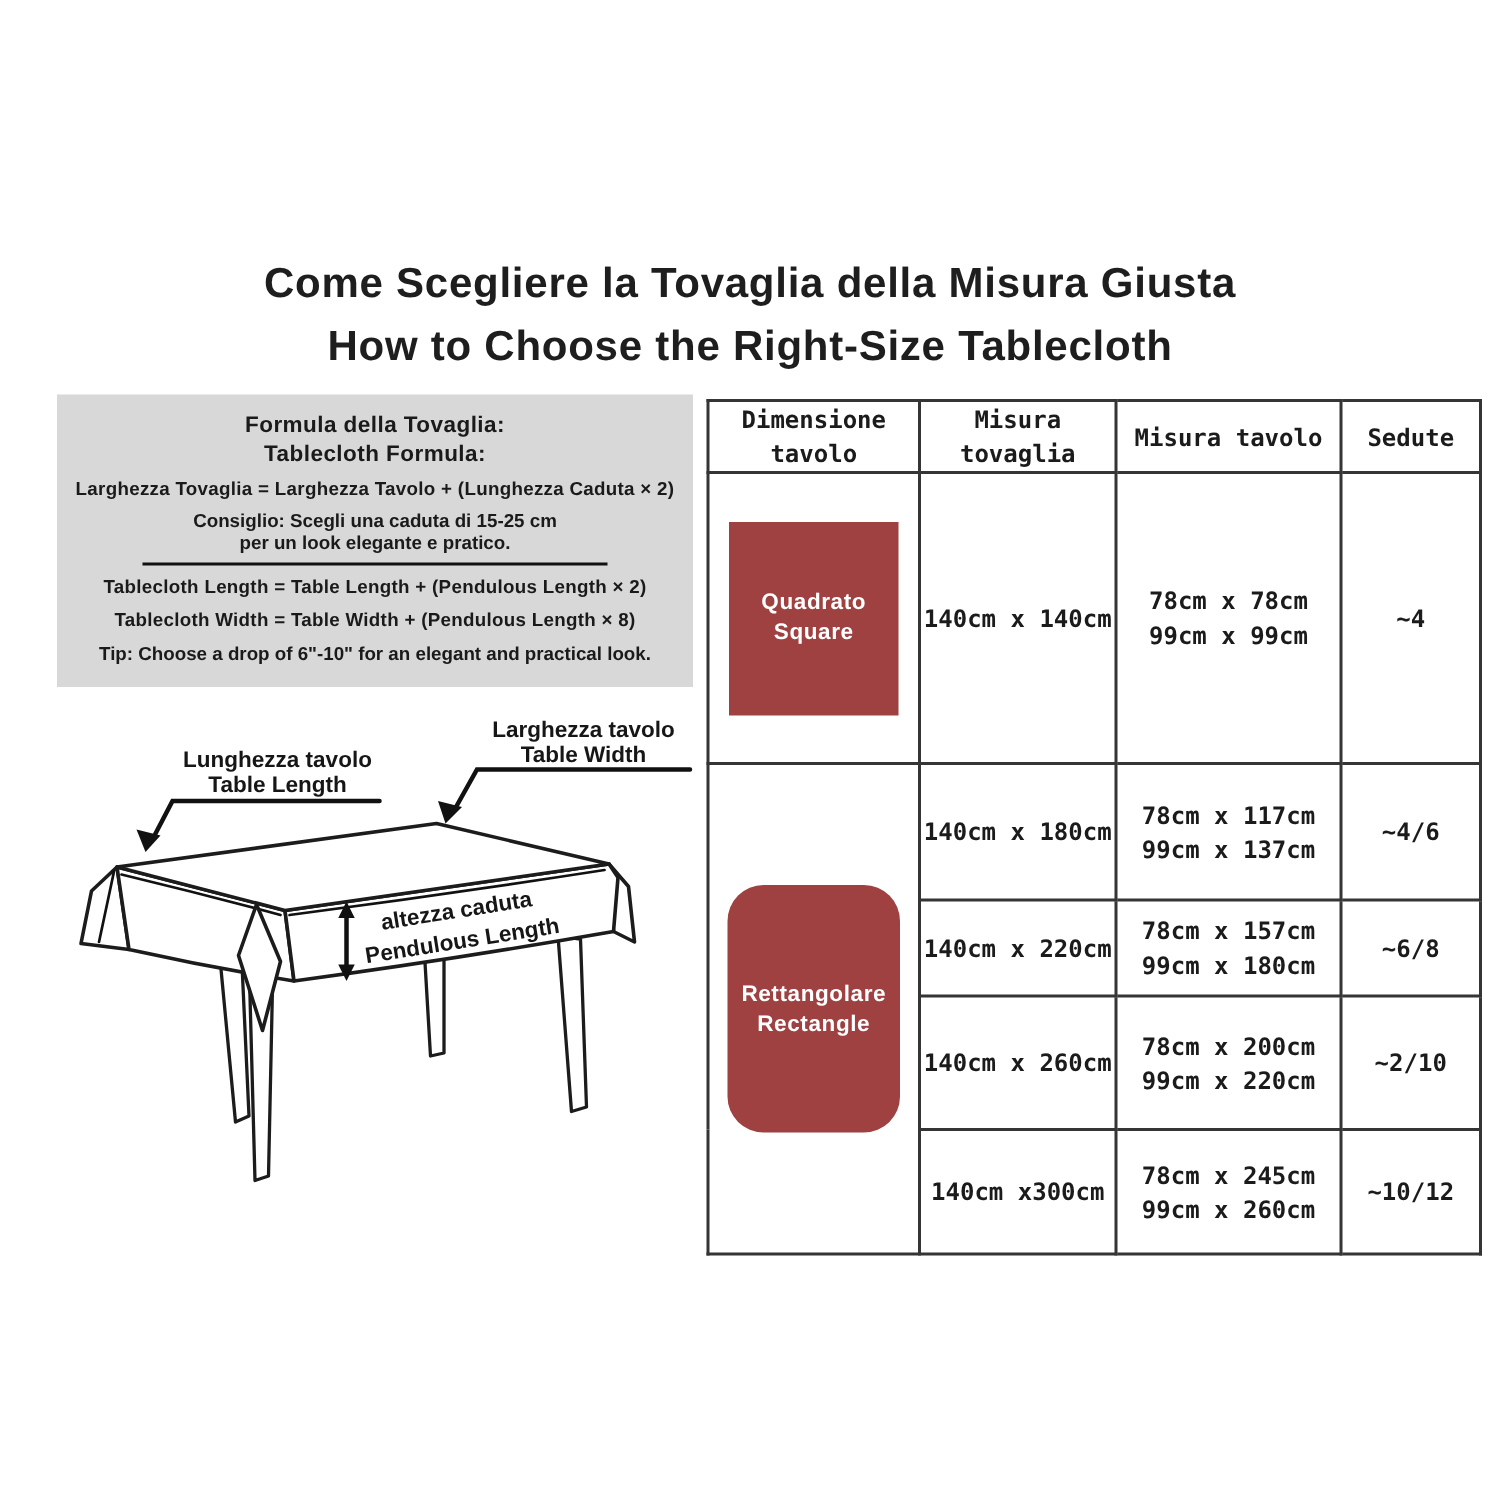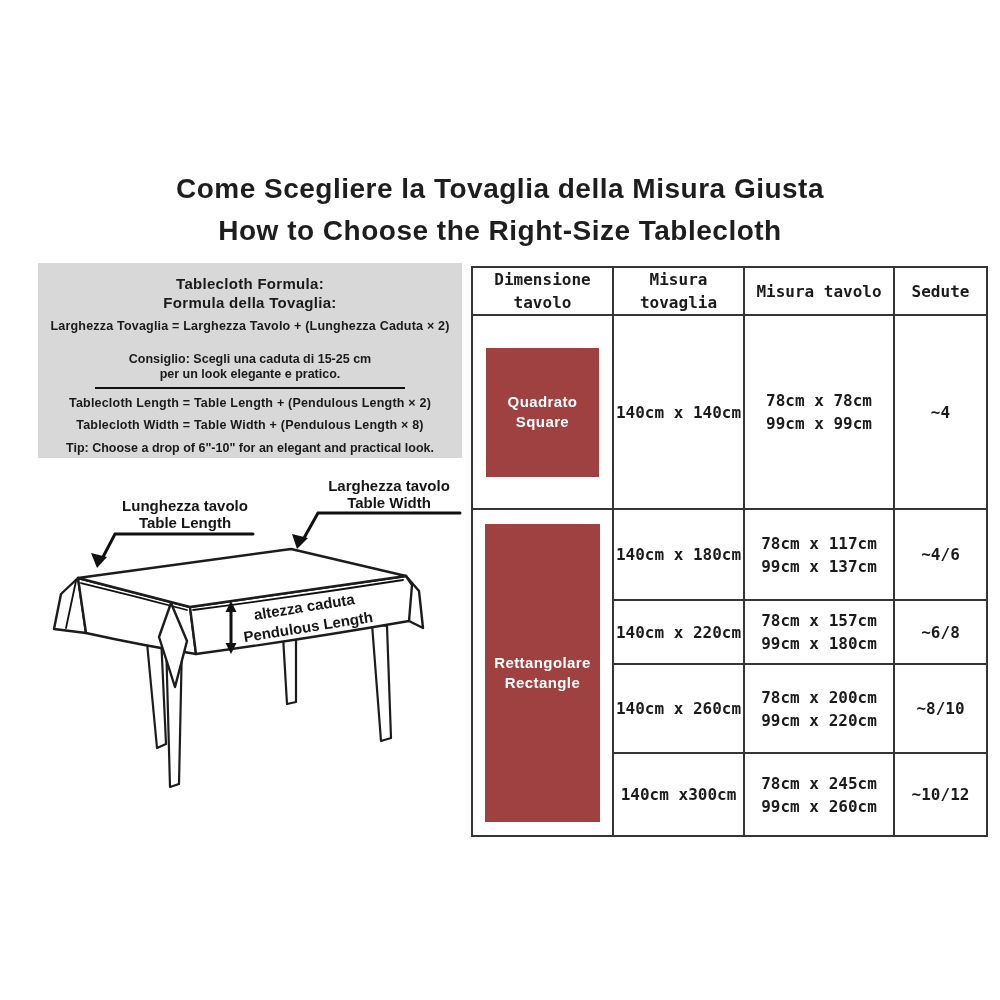--- a/index.html
+++ b/index.html
@@ -9,21 +9,21 @@
   
   .title{position:absolute;left:0;top:168px;width:1000px;text-align:center;
          font-size:28px;font-weight:bold;line-height:42px;letter-spacing:.5px;color:#1e1e1e;}
 
   
   .formula-box{position:absolute;left:38px;top:263px;width:424px;height:195px;
                background:#d8d8d8;text-align:center;}
   .fb-inner{padding-top:11px;}
   .fb-heading{font-size:15px;font-weight:bold;line-height:19px;letter-spacing:.3px;}
   .fb-line{font-size:12.5px;font-weight:bold;line-height:15px;margin-top:7px;letter-spacing:.2px;}
-  .fb-tip1{font-size:12.5px;font-weight:bold;margin-top:18px;}
+  .fb-tip1{font-size:12.5px;font-weight:bold;margin-top:6px;}
   .fb-tip2{font-size:12.5px;font-weight:bold;margin-top:1px;}
   .fb-divider{width:310px;height:2px;background:#111;margin:6px auto 0 auto;}
   .fb-tipen{font-size:12.5px;font-weight:bold;margin-top:8px;}
 
   
   table.size-table{position:absolute;left:471px;top:266px;width:515px;
                    border-collapse:collapse;table-layout:fixed;
                    font-family:"DejaVu Sans Mono",monospace;font-weight:bold;color:#1b1b1b;}
   table.size-table td, table.size-table th{border:2px solid #353535;text-align:center;
                    vertical-align:middle;padding:0;font-size:16px;line-height:23px;}
@@ -33,21 +33,21 @@
   tr.row-r2{height:64px;}
   tr.row-r3{height:89px;}
   tr.row-r4{height:83px;border-radius:12px;}
   .hline{display:block;}
 
   .redbox{background:#9e4140;color:#ffffff;margin:0 auto;display:flex;flex-direction:column;
           align-items:center;justify-content:center;
           font-family:"Liberation Sans",sans-serif;font-weight:bold;font-size:15px;
           line-height:20px;letter-spacing:.4px;}
   .redbox.square{width:113px;height:129px;}
-  .redbox.rect{width:115px;height:298px;}
+  .redbox.rect{width:115px;height:165px;border-radius:24px;}
 
   
   svg.diagram{position:absolute;left:30px;top:470px;}
   .d-label{font-family:"Liberation Sans",sans-serif;font-weight:bold;font-size:15px;fill:#161616;}
   .d-cloth{fill:#ffffff;stroke:#1c1c1c;stroke-width:2.4;stroke-linejoin:round;stroke-linecap:round;}
   .d-leg{fill:#ffffff;stroke:#1c1c1c;stroke-width:2.2;stroke-linejoin:round;}
   .d-line{fill:none;stroke:#111;stroke-linecap:round;}
   .d-head{fill:#111;stroke:none;}
 </style>
 </head>
@@ -55,22 +55,22 @@
 
 <div class="canvas">
 
   <div class="title">
     <div>Come Scegliere la Tovaglia della Misura Giusta</div>
     <div>How to Choose the Right-Size Tablecloth</div>
   </div>
 
   <div class="formula-box">
     <div class="fb-inner">
+      <div class="fb-heading">Formula della Tovaglia:</div>
       <div class="fb-heading">Tablecloth Formula:</div>
-      <div class="fb-heading">Formula della Tovaglia:</div>
       <div class="fb-line">Larghezza Tovaglia = Larghezza Tavolo + (Lunghezza Caduta × 2)</div>
       <div class="fb-tip1">Consiglio: Scegli una caduta di 15-25 cm</div>
       <div class="fb-tip2">per un look elegante e pratico.</div>
       <div class="fb-divider"></div>
       <div class="fb-line">Tablecloth Length = Table Length + (Pendulous Length × 2)</div>
       <div class="fb-line">Tablecloth Width = Table Width + (Pendulous Length × 8)</div>
       <div class="fb-tipen">Tip: Choose a drop of 6"-10" for an elegant and practical look.</div>
     </div>
   </div>
 
@@ -171,21 +171,21 @@
         <div>99cm x 180cm</div>
       </td>
       <td>~6/8</td>
     </tr>
     <tr class="row-r3">
       <td>140cm x 260cm</td>
       <td>
         <div>78cm x 200cm</div>
         <div>99cm x 220cm</div>
       </td>
-      <td>~8/10</td>
+      <td>~2/10</td>
     </tr>
     <tr class="row-r4">
       <td>140cm x300cm</td>
       <td>
         <div>78cm x 245cm</div>
         <div>99cm x 260cm</div>
       </td>
       <td>~10/12</td>
     </tr>
   </tbody>

